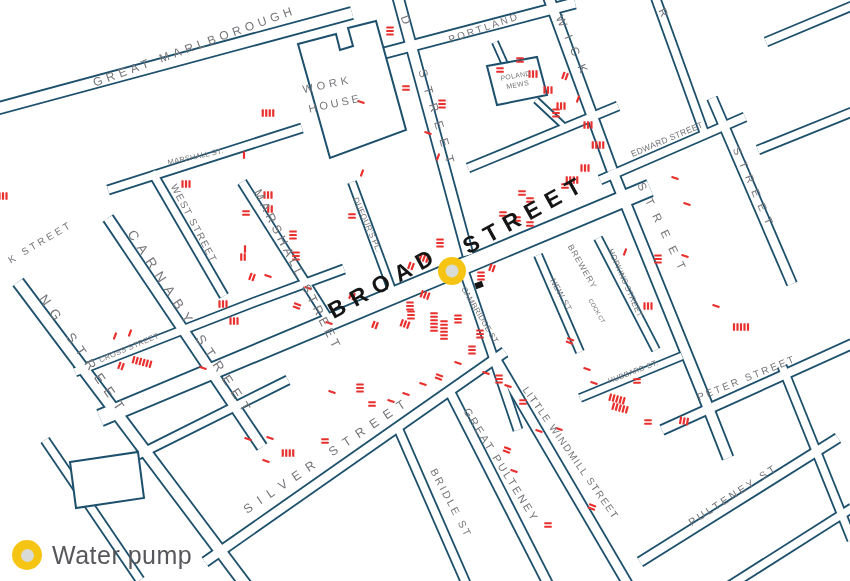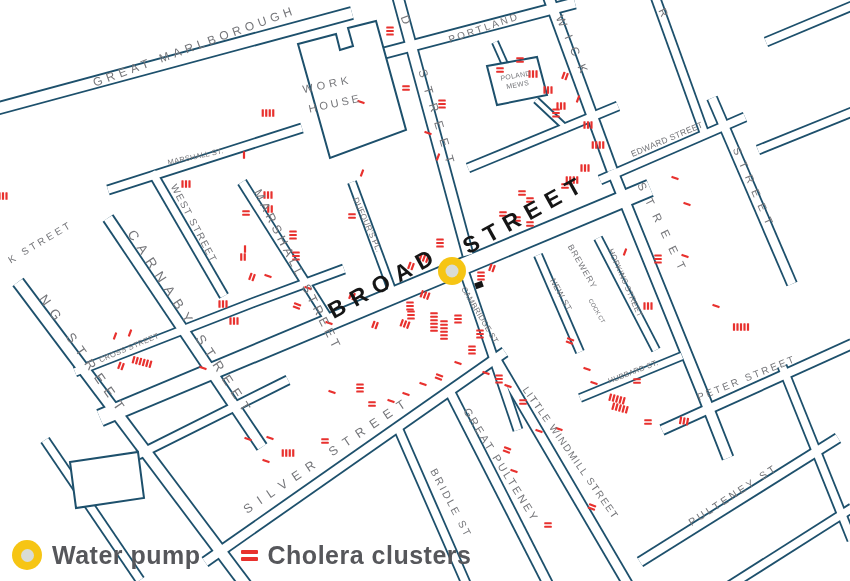--- a/index.html
+++ b/index.html
@@ -5,21 +5,21 @@
   html,body{margin:0;padding:0;background:#ffffff;}
   #stage{position:relative;width:850px;height:581px;overflow:hidden;background:#fff;
          font-family:"Liberation Sans", sans-serif;}
   #map-svg{position:absolute;left:0;top:0;}
   .casing{fill:none;stroke:#1d506c;stroke-linejoin:miter;stroke-linecap:butt;}
   .roadfill{fill:none;stroke:#ffffff;stroke-linejoin:miter;stroke-linecap:butt;}
   .block{fill:#ffffff;stroke:#1d506c;stroke-width:2;}
   .street-label{fill:#75767a;font-family:"Liberation Sans",sans-serif;}
   .street-label.dark{fill:#151515;font-weight:700;}
   #legend{position:absolute;left:12px;top:540px;display:flex;align-items:center;gap:12px;}
-  .legend-item{display:flex;align-items:center;gap:10px;font-weight:bold;}
+  .legend-item{display:flex;align-items:center;gap:10px;}
   .pump-dot{width:30px;height:30px;border-radius:50%;position:relative;}
   .pump-dot .inner{position:absolute;left:50%;top:50%;width:13px;height:13px;margin:-6.5px 0 0 -6.5px;border-radius:50%;}
   .legend-text{font-size:25px;color:#56575b;letter-spacing:0.5px;}
   .equals{display:flex;flex-direction:column;gap:3px;margin-left:28px;}
   .equals span{display:block;width:17px;height:4px;border-radius:1px;}
 </style>
 </head>
 <body>
 
 <div id="stage">
@@ -591,21 +591,14 @@
       </g>
   </svg>
 
   <div id="legend">
     <div class="legend-item">
       <div class="pump-dot" style="background: rgb(246, 197, 20);">
         <div class="inner" style="background: rgb(217, 220, 214);"></div>
       </div>
       <span class="legend-text">Water pump</span>
     </div>
-    <div class="legend-item">
-      <div class="equals">
-        <span style="background: rgb(232, 49, 46);"></span>
-        <span style="background: rgb(232, 49, 46);"></span>
-      </div>
-      <span class="legend-text">Cholera clusters</span>
-    </div>
   </div>
 </div>
 
 </body></html>

